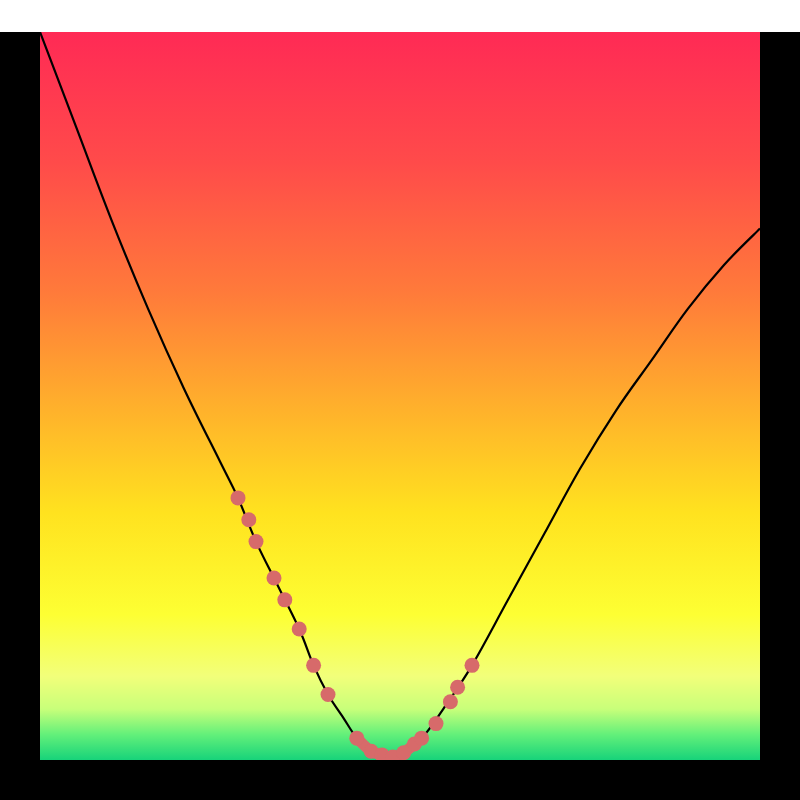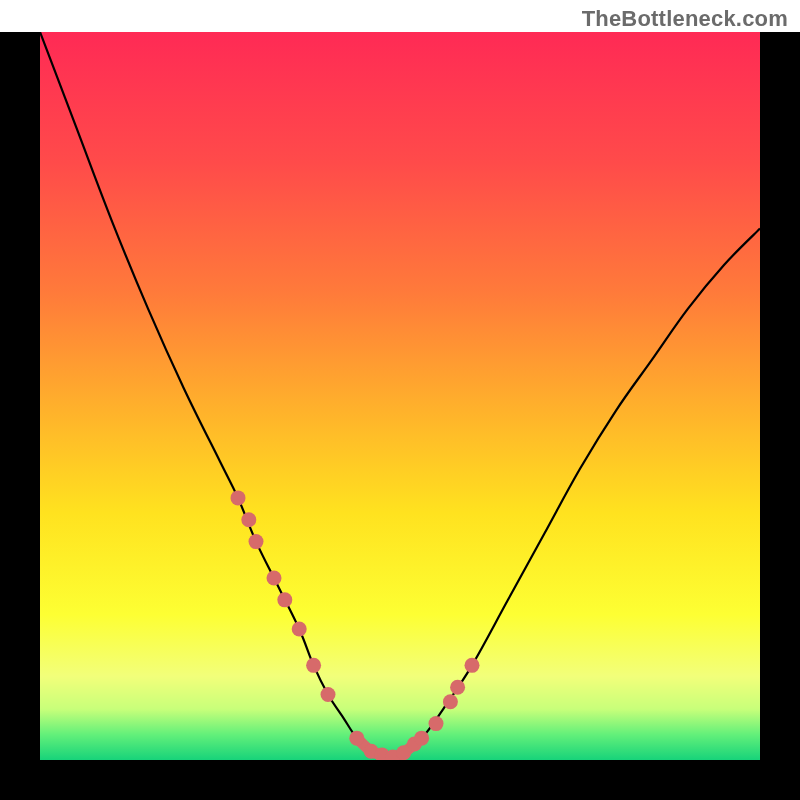--- a/index.html
+++ b/index.html
@@ -47,21 +47,20 @@
   .plot-svg {
     display: block;
     width: 100%;
     height: 100%;
   }
 </style>
 </head>
 <body>
 <div class="wrap">
 
-<div class="watermark">TheBottleneck.com</div>
 
 <div class="black-frame"></div>
 
 <div class="plot-box">
   <svg class="plot-svg" viewBox="0 0 720 728" preserveAspectRatio="none">
     <defs>
       <linearGradient id="bg-grad" x1="0" y1="0" x2="0" y2="1">
             <stop offset="0%" stop-color="#ff2a55"></stop>
             <stop offset="18%" stop-color="#ff4b4a"></stop>
             <stop offset="36%" stop-color="#ff7b3a"></stop>

